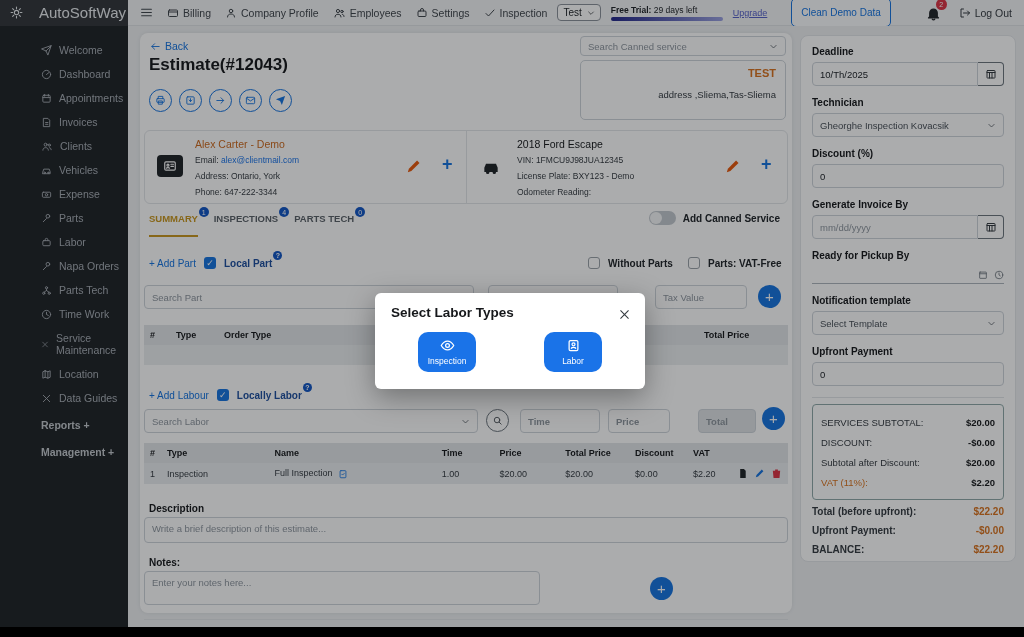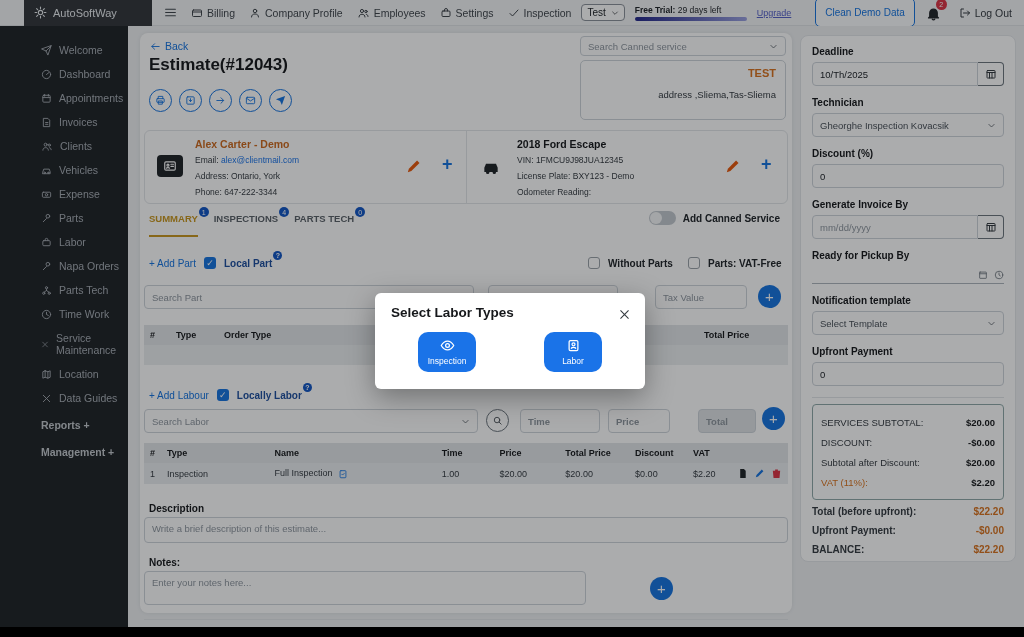--- a/index.html
+++ b/index.html
@@ -6,21 +6,21 @@
   html,body { width:1024px; height:637px; overflow:hidden; background:#eef0f2;
     font-family:"Liberation Sans", sans-serif; }
   .app { position:relative; width:1024px; height:637px; overflow:hidden; }
   .abs { position:absolute; }
 
   svg.ic { stroke:currentColor; fill:none; stroke-width:2; stroke-linecap:round; stroke-linejoin:round; vertical-align:middle; }
   svg.fill { fill:currentColor; stroke:none; }
 
   
   .topbar { position:absolute; left:0; top:0; width:1024px; height:26px; background:#f3f4f6; border-bottom:1px solid #dfe2e5; display:flex; align-items:center; }
-  .brand { width:128px; height:26px; background:#32363b; color:#e9ecef; display:flex; align-items:center; gap:6px; padding-left:10px; font-size:11px;margin-left:24px; }
+  .brand { width:128px; height:26px; background:#32363b; color:#e9ecef; display:flex; align-items:center; gap:16px; padding-left:10px; font-size:15px; }
   .topnav { display:flex; align-items:center; gap:14px; padding-left:12px; color:#3f454b; font-size:10.5px; }
   .topnav .nav-item { display:flex; align-items:center; gap:4px; cursor:pointer; }
   .env-select { margin-left:10px; border:1px solid #8a9199; border-radius:4px; background:#fff; font-size:10px; padding:2px 5px; display:flex; gap:5px; align-items:center; color:#212529; }
   .trial { margin-left:10px; font-size:8.5px; color:#212529; }
   .trial-bar { margin-top:2px; width:112px; height:4px; border-radius:3px; background:linear-gradient(90deg,#23278a,#9aa0e0); }
   .upgrade { margin-left:10px; font-size:9px; color:#5560c9; text-decoration:underline; }
   .clean-btn { margin-left:24px; font-size:10px; color:#1674e0; border:1px solid #1674e0; border-radius:5px; background:#fbfcfe; padding:8px 9px; }
   .top-right { margin-left:auto; display:flex; align-items:center; gap:18px; padding-right:12px; color:#212529; }
   .bell-wrap { position:relative; }
   .badge-red { position:absolute; top:-5px; right:-6px; background:#dc3545; color:#fff; font-size:7px; border-radius:50%; width:11px; height:11px; display:flex; align-items:center; justify-content:center; }
@@ -42,21 +42,21 @@
 
   .canned-select { position:absolute; left:440px; top:3px; width:206px; height:20px; border:1px solid #ced4da; border-radius:4px; background:#fdfdfe; font-size:9.5px; color:#8d959d; display:flex; align-items:center; justify-content:space-between; padding:0 7px; }
   .test-box { position:absolute; left:440px; top:27px; width:206px; height:60px; border:1px solid #ced4da; border-radius:5px; background:#fff; padding:6px 9px; text-align:right; }
   .test-name { color:#d9731f; font-weight:bold; font-size:11px; }
   .test-addr { margin-top:10px; color:#343a40; font-size:9.5px; }
 
   .cv-card { position:absolute; left:4px; top:97px; width:644px; height:74px; border:1px solid #e3e6e9; border-radius:6px; background:#fff; display:flex; }
   .cv-half { position:relative; width:50%; height:100%; }
   .cv-half + .cv-half { border-left:1px solid #e3e6e9; }
   .idcard-chip { position:absolute; left:12px; top:24px; width:26px; height:22px; background:#1f2327; border-radius:4px; color:#fff; display:flex; align-items:center; justify-content:center; }
-  .cv-name { position:absolute; left:50px; top:7px; color:#cd6a1f; font-weight:bold; font-size:10.5px; }
+  .cv-name { position:absolute; left:50px; top:7px; color:#cd6a1f; font-weight:normal; font-size:10.5px; }
   .cv-line { position:absolute; left:50px; color:#343a40; font-size:8.5px; }
   .cv-link { color:#1a73e8; }
   .cv-edit { position:absolute; color:#e8590c; }
   .cv-add { position:absolute; color:#1674e0; font-size:18px; font-weight:bold; line-height:14px; }
   .car-chip { position:absolute; left:12px; top:26px; color:#1f2327; }
 
   .tabs { position:absolute; left:9px; top:180px; display:flex; gap:16px; font-size:9.5px; font-weight:bold; color:#5a6168; }
   .tab { position:relative; padding-bottom:11px; }
   .tab.active { color:#c9971f; border-bottom:2px solid #c9971f; }
   .tab-badge { position:absolute; top:-6px; right:-11px; background:#1256c4; color:#fff; font-size:7px; width:10px; height:10px; border-radius:50%; display:flex; align-items:center; justify-content:center; font-weight:normal; }
@@ -508,21 +508,21 @@
           </span>
         </td>
       </tr>
     </tbody>
       </table>
 
     <div class="fld-label abs" style="left:9px; top:470px;">Description</div>
     <textarea class="ipt abs" style="left: 4px; top: 484px; width: 644px; height: 26px;" placeholder="Write a brief description of this estimate..."></textarea>
 
     <div class="fld-label abs" style="left:9px; top:524px;">Notes:</div>
-    <textarea class="ipt abs" style="left: 4px; top: 538px; width: 442px; height: 34px;" placeholder="Enter your notes here..."></textarea>
+    <textarea class="ipt abs" style="left: 4px; top: 538px; width: 396px; height: 34px;" placeholder="Enter your notes here..."></textarea>
     <button class="abs plus-btn" style="left:510px; top:544px;">+</button>
 
     <div class="abs" style="left:4px; top:586px; width:644px; border-top:1px solid #e3e6e9;"></div>
   </div>
 
   <div class="rpanel">
     <div class="rp-group">
       <div class="rp-label">Deadline</div>
       <div class="addon-wrap">
         <input class="ipt" value="10/Th/2025" style="">

